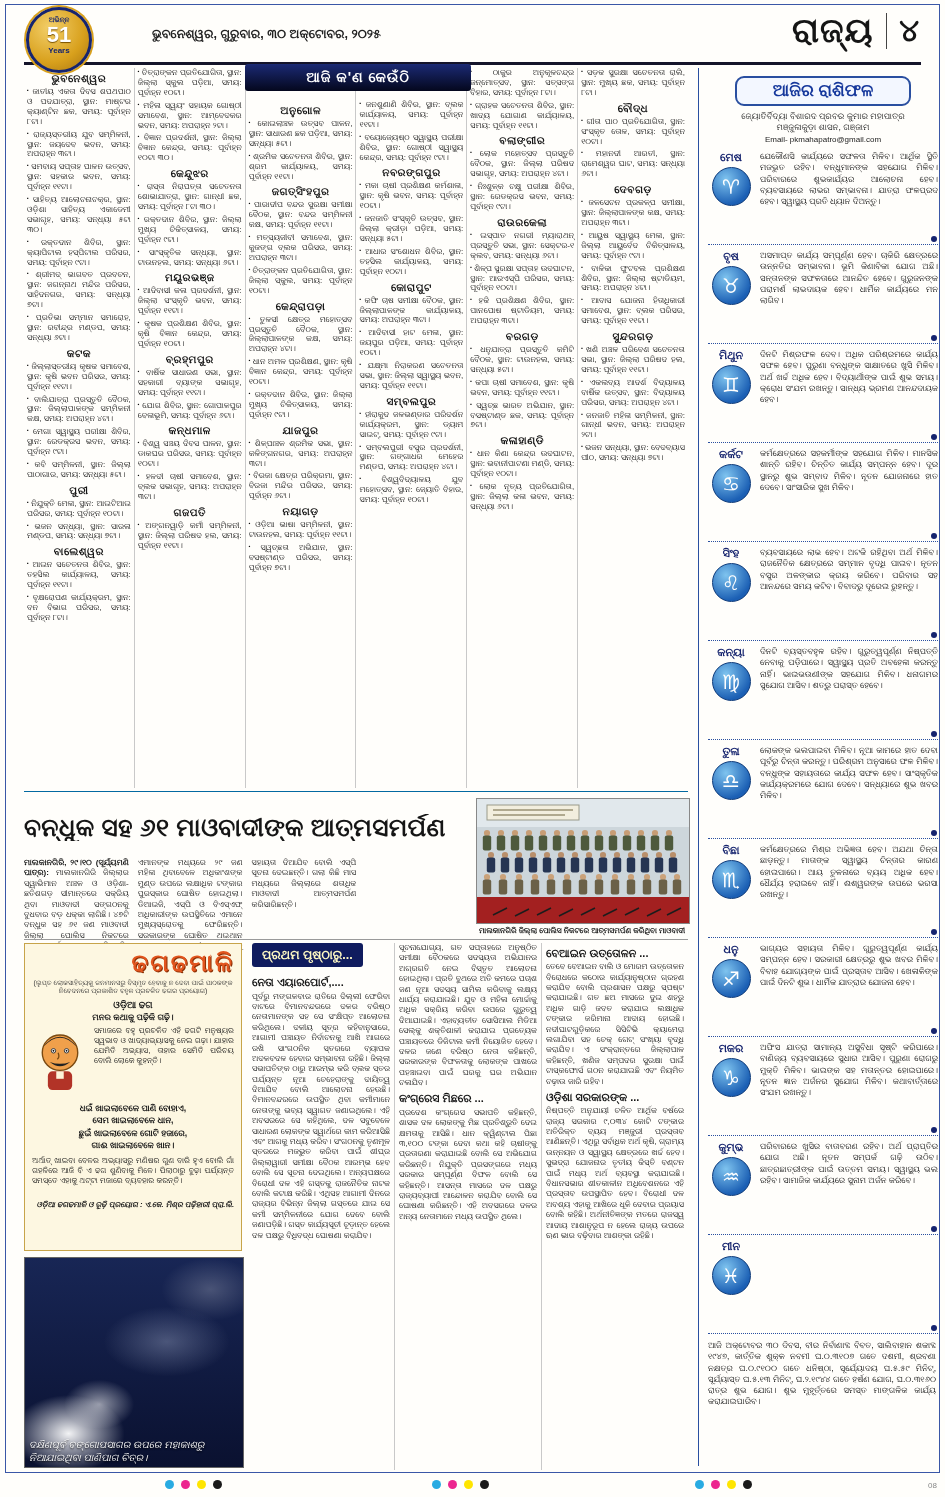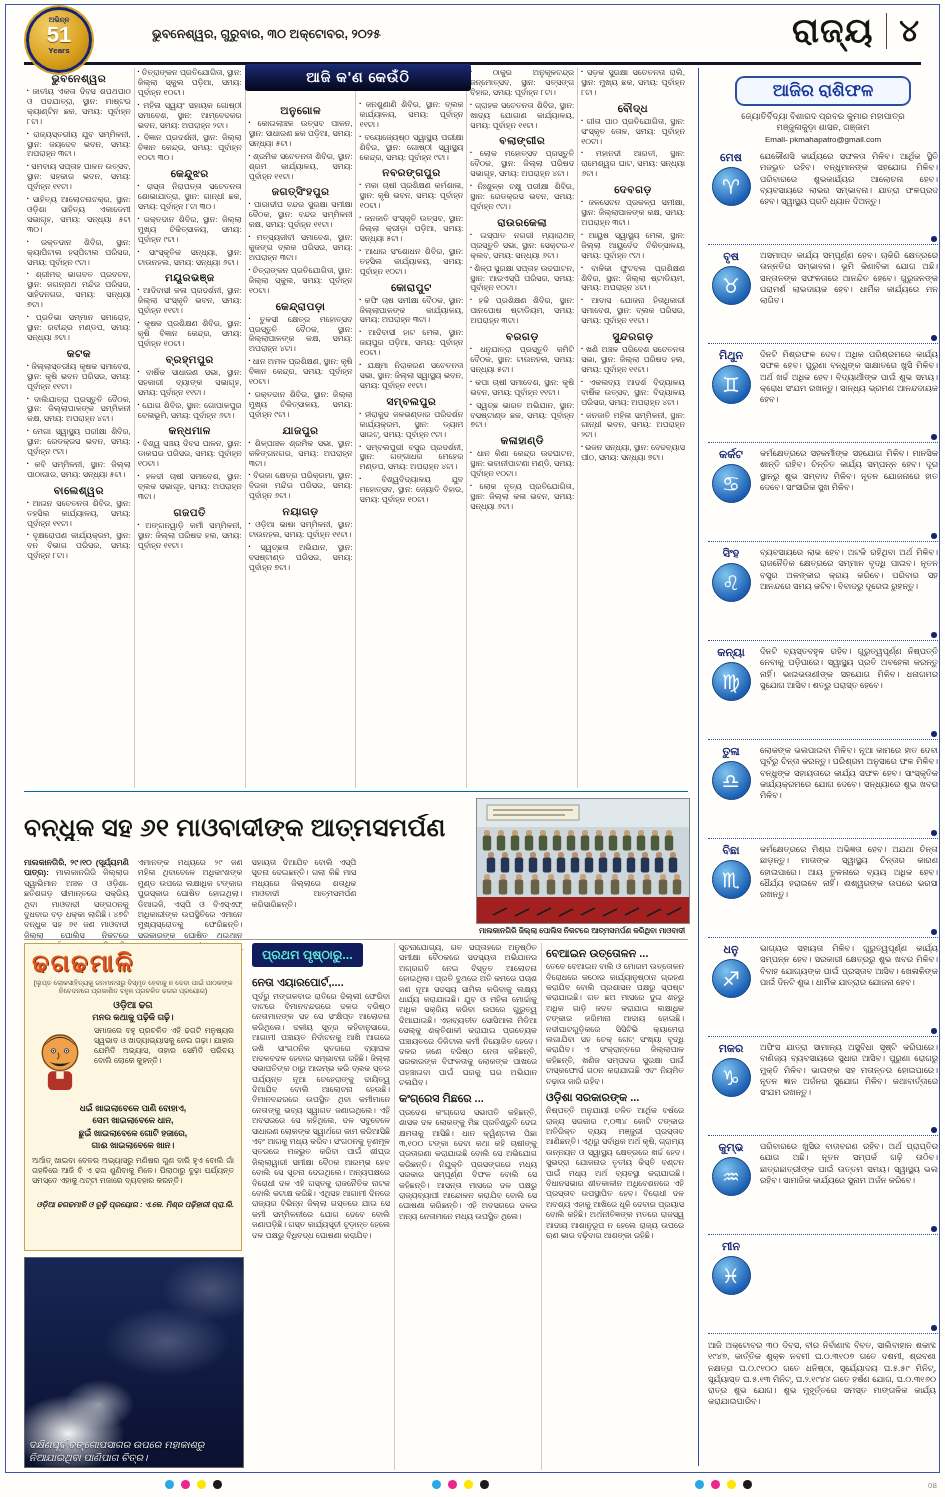--- a/index.html
+++ b/index.html
@@ -61,21 +61,21 @@
   .ma-dateline{font-weight:bold;}
   .ma-photo-wrap{position:absolute;right:0;top:6px;width:212px;}
   .ma-photo{width:212px;height:124px;display:block;border:1px solid #888;}
   .ma-caption{font-size:7.5px;text-align:center;font-weight:bold;margin-top:2px;line-height:1.2;}
 
   
   .lower-rule{position:absolute;left:24px;top:939px;width:664px;border-top:1px solid #9a9a9a;}
 
   .humor{position:absolute;left:24px;top:943px;width:218px;height:308px;box-sizing:border-box;
          border:1.5px solid #c7a44a;background:#fdf7e1;padding:5px 7px;overflow:hidden;}
-  .humor-title{text-align:left;font-size:24px;font-weight:bold;color:#e2551e;
+  .humor-title{text-align:right;font-size:24px;font-weight:bold;color:#e2551e;
                text-shadow:1px 1px 0 #8a2f05;letter-spacing:2px;}
   .humor-paren{font-size:6.8px;text-align:center;line-height:1.25;color:#333;margin:2px 0 3px;}
   .humor-label{text-align:center;font-weight:bold;font-size:9.5px;margin-bottom:1px;}
   .humor-line1{text-align:center;font-weight:bold;font-size:8.5px;margin-bottom:3px;}
   .humor-row{display:flex;gap:6px;}
   .humor-cartoon{flex:0 0 56px;}
   .humor-prose{flex:1;font-size:7.8px;line-height:1.3;text-align:justify;}
   .humor-verse{margin:4px 0;text-align:center;font-weight:bold;font-size:8.6px;line-height:1.45;}
   .humor-attrib{text-align:right;font-size:7.6px;font-weight:bold;font-style:italic;margin-top:14px;}
 
@@ -86,21 +86,21 @@
        radial-gradient(ellipse 90px 50px at 65% 40%, rgba(220,230,255,.28), rgba(255,255,255,0) 70%),
        radial-gradient(ellipse 70px 45px at 85% 15%, rgba(255,255,255,.22), rgba(255,255,255,0) 70%),
        linear-gradient(#182655,#0a1130);}
   .sat-caption{position:absolute;left:4px;right:4px;bottom:3px;color:#fff;font-size:10px;line-height:1.25;
                text-shadow:0 1px 2px #000;font-style:italic;}
 
   .continued{position:absolute;left:248px;top:943px;width:440px;height:527px;overflow:hidden;}
   .cont-cols{display:flex;height:100%;}
   .ccol{flex:1 1 0;min-width:0;overflow:hidden;font-size:8px;line-height:1.3;text-align:justify;padding:0 4px;}
   .cont-cols > div.ccol + div.ccol{border-left:1px solid #c9c9c9;}
-  .pp-box{display:inline-block;background:#101c5e;color:#5eead4;font-weight:bold;font-size:12.5px;
+  .pp-box{display:inline-block;background:#101c5e;color:#fef9c3;font-weight:bold;font-size:12.5px;
           padding:4px 10px;border-radius:3px;margin-bottom:5px;}
   .pp-box:empty{display:none;}
   .chead{font-weight:bold;font-size:11px;margin:3px 0 2px;text-align:left;}
   .chead:empty{display:none;}
   .cblock p{margin:0 0 3px;}
 
   
   .marks{position:absolute;bottom:5px;left:0;width:100%;height:12px;}
   .mark-group{position:absolute;display:flex;gap:7px;top:0;}
   .mg1{left:165px;} .mg2{left:432px;} .mg3{left:695px;}
@@ -149,20 +149,28 @@
               </div>
               </div>
             <div class="csec">
                 <div class="city-head">କଟକ</div>
                 <div>
 
                 <p class="item">ଜିଲ୍ଲାସ୍ତରୀୟ କୃଷକ ସମାବେଶ, ସ୍ଥାନ: କୃଷି ଭବନ ପରିସର, ସମୟ: ପୂର୍ବାହ୍ନ ୧୧ଟା।</p>
                 <p class="item">ବାଲିଯାତ୍ରା ପ୍ରସ୍ତୁତି ବୈଠକ, ସ୍ଥାନ: ଜିଲ୍ଲାପାଳଙ୍କ ସମ୍ମିଳନୀ କକ୍ଷ, ସମୟ: ଅପରାହ୍ନ ୪ଟା।</p>
                 <p class="item">ମେଗା ସ୍ୱାସ୍ଥ୍ୟ ପରୀକ୍ଷା ଶିବିର, ସ୍ଥାନ: ରେଡକ୍ରସ ଭବନ, ସମୟ: ପୂର୍ବାହ୍ନ ୯ଟା।</p>
                 <p class="item">କବି ସମ୍ମିଳନୀ, ସ୍ଥାନ: ଜିଲ୍ଲା ପାଠାଗାର, ସମୟ: ସନ୍ଧ୍ୟା ୫ଟା।</p>
+              </div>
+              </div>
+            <div class="csec">
+                <div class="city-head">ପୁରୀ</div>
+                <div>
+
+                <p class="item">ନିଯୁକ୍ତି ମେଳା, ସ୍ଥାନ: ଆଇଟିଆଇ ପରିସର, ସମୟ: ପୂର୍ବାହ୍ନ ୧୦ଟା।</p>
+                <p class="item">ଭଜନ ସନ୍ଧ୍ୟା, ସ୍ଥାନ: ସାରଳା ମଣ୍ଡପ, ସମୟ: ସନ୍ଧ୍ୟା ୭ଟା।</p>
               </div>
               </div>
             <div class="csec">
                 <div class="city-head">ବାଲେଶ୍ୱର</div>
                 <div>
 
                 <p class="item">ଆଇନ ସଚେତନତା ଶିବିର, ସ୍ଥାନ: ତହସିଲ କାର୍ଯ୍ୟାଳୟ, ସମୟ: ପୂର୍ବାହ୍ନ ୧୧ଟା।</p>
                 <p class="item">ବୃକ୍ଷରୋପଣ କାର୍ଯ୍ୟକ୍ରମ, ସ୍ଥାନ: ବନ ବିଭାଗ ପରିସର, ସମୟ: ପୂର୍ବାହ୍ନ ୮ଟା।</p>
               </div>
               </div>

